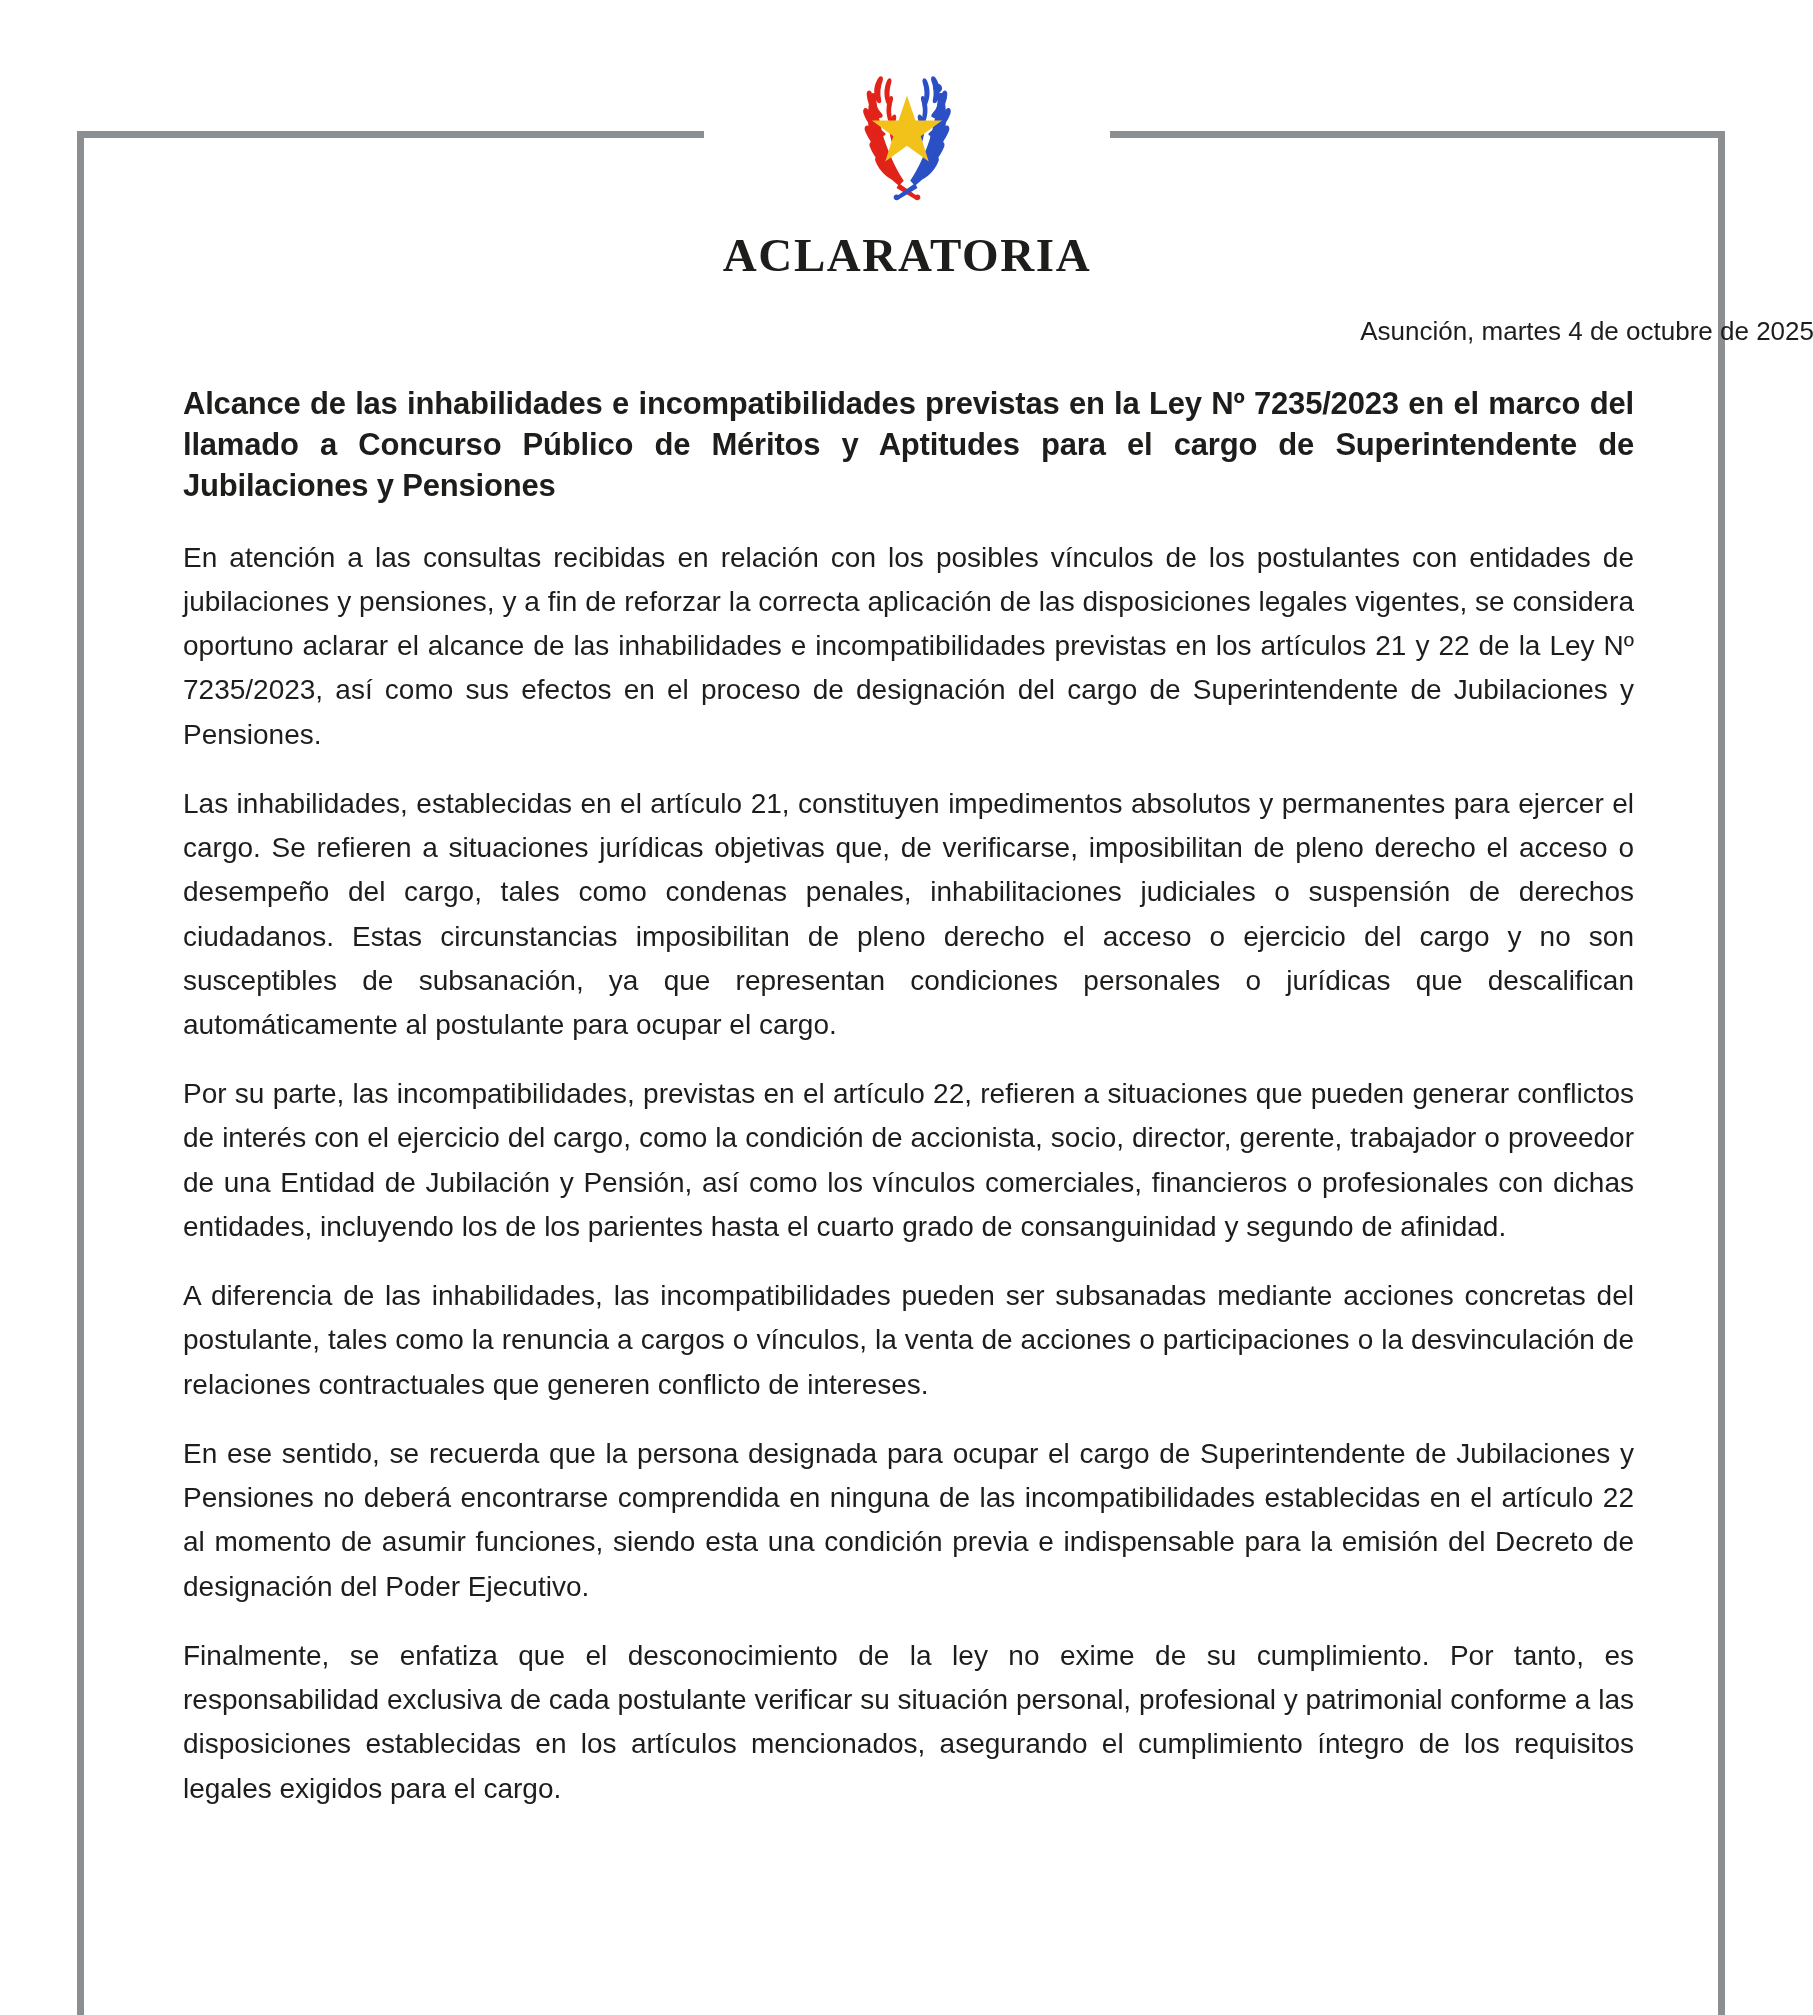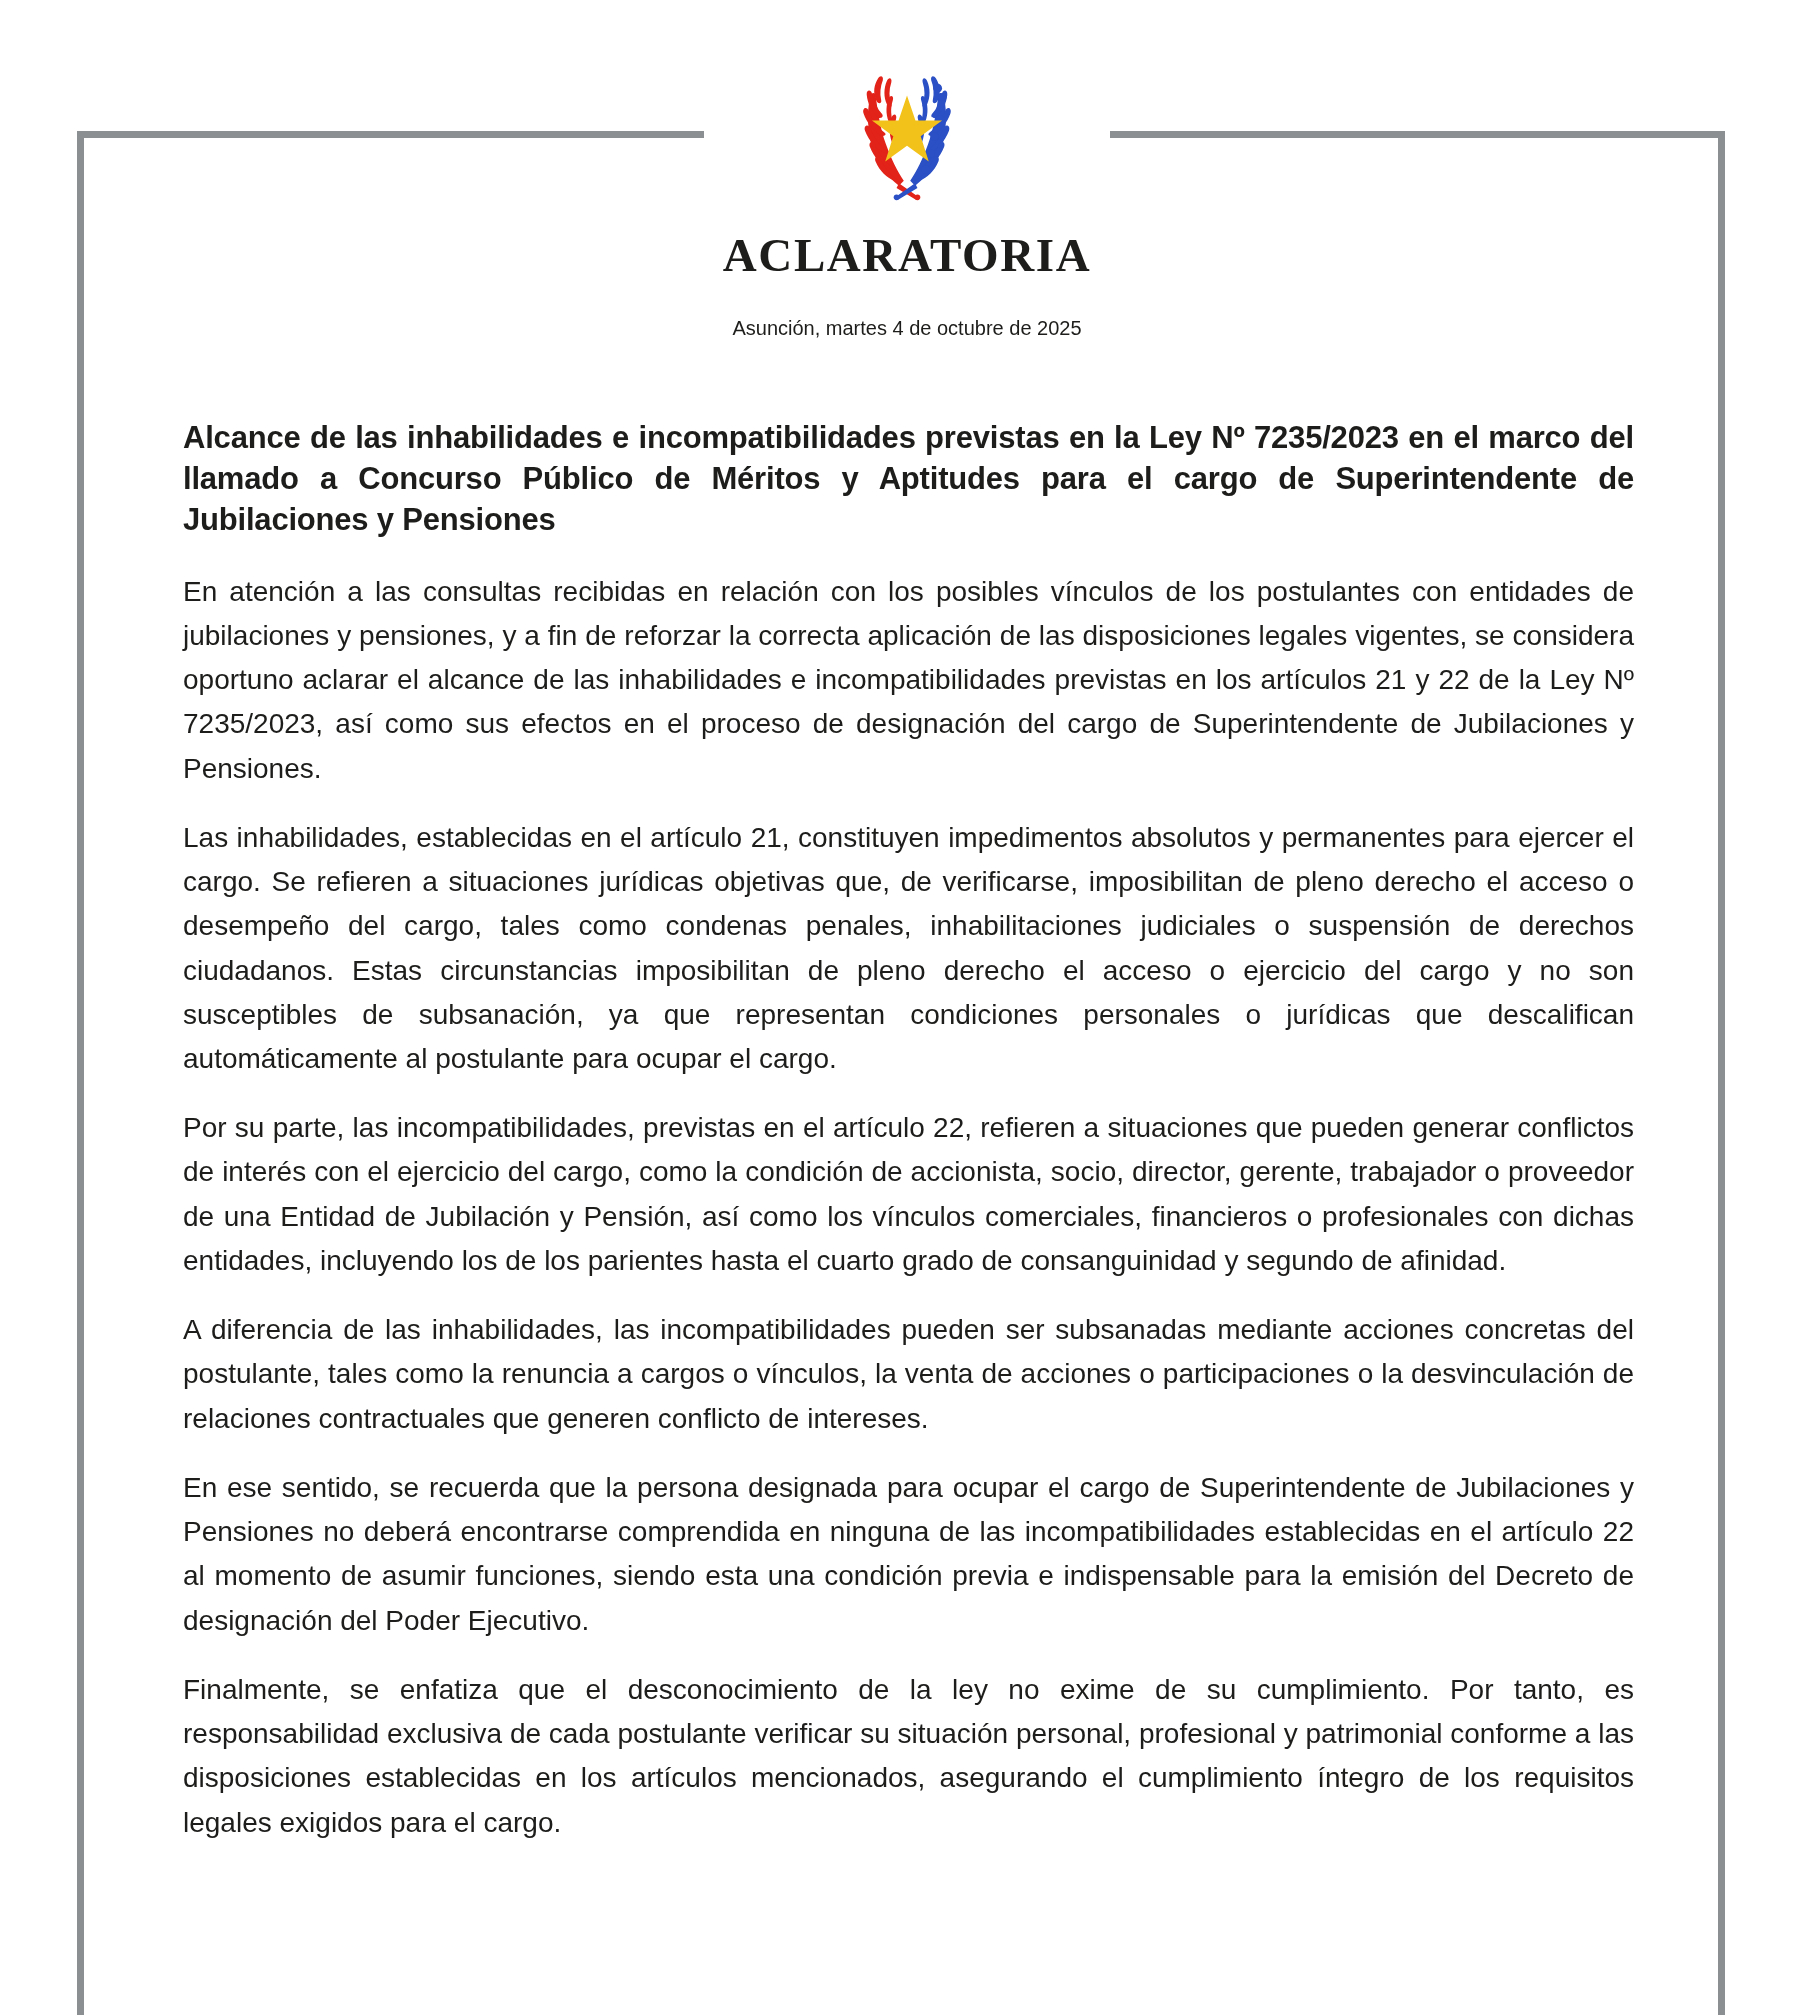--- a/index.html
+++ b/index.html
@@ -68,32 +68,32 @@
     font-size: 47px;
     letter-spacing: 1.6px;
     line-height: 1;
     color: #1d1d1b;
   }
   .doc-date {
     position: absolute;
     left: 0;
     right: 0;
     top: 318px;
-    text-align: center;
-    font-size: 20px;
+    text-align: right;
+    font-size: 26px;
     font-weight: 400;
     color: #1d1d1b;
     line-height: 1;
   }
 
   
   .content {
     position: absolute;
     left: 183px;
-    top: 417px;
+    top: 383px;
     width: 1451px;
   }
 
   .subject-heading {
     font-size: 31px;
     font-weight: bold;
     line-height: 1.33;
     text-align: justify;
     text-align-last: left;
     letter-spacing: -0.2px;

